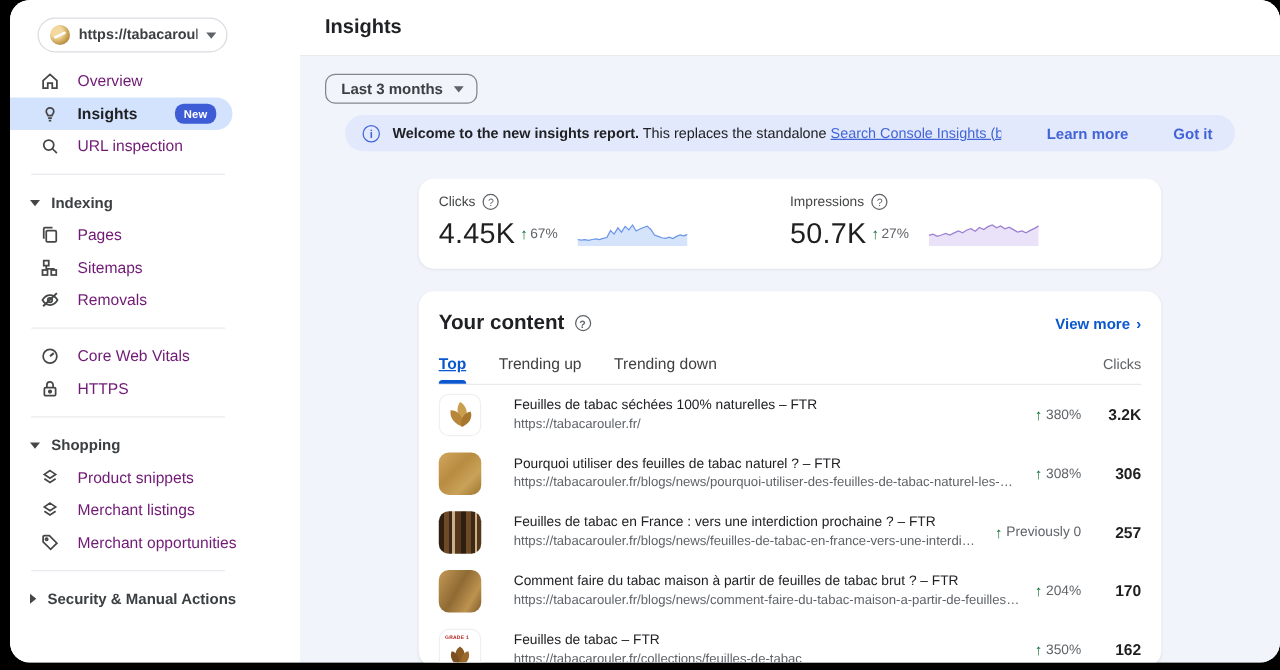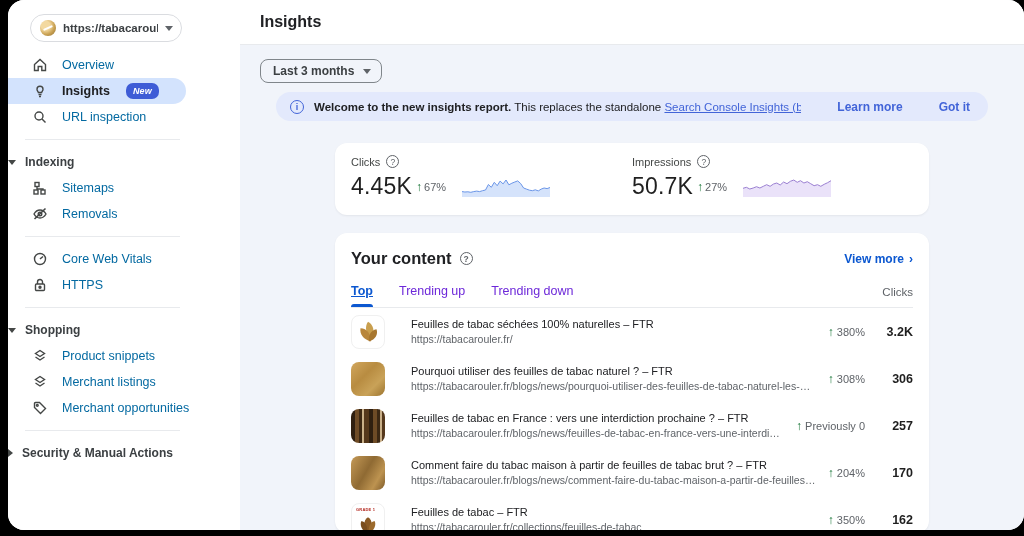--- a/index.html
+++ b/index.html
@@ -13,27 +13,27 @@
   .prop-pill { margin:14px 0 10px 22px; width:152px; height:28px; border:1px solid #dadce0;
     border-radius:14px; display:flex; align-items:center; gap:7px; padding:0 8px 0 9px; cursor:pointer; background:#fff; }
   .favicon { width:16px; height:16px; border-radius:50%; flex:0 0 16px;
     background:radial-gradient(circle at 35% 35%, #f3d9a0 0 30%, #caa253 60%, #8a6a2d 100%); position:relative; }
   .favicon:after { content:""; position:absolute; left:3px; top:7px; width:10px; height:2px;
     background:#fff; border-radius:2px; transform:rotate(-25deg); }
   .prop-url { font-size:11.5px; color:#3c4043; font-weight:bold; white-space:nowrap; overflow:hidden; flex:1; }
   .caret { width:0; height:0; border-left:4px solid transparent; border-right:4px solid transparent;
     border-top:5px solid #5f6368; flex:0 0 auto; }
   .nav-item { height:26px; display:flex; align-items:center; gap:14px; padding-left:24px;
-    font-size:12.5px; color:#0369a1; cursor:pointer; position:relative; }
+    font-size:12.5px; color:#701a75; cursor:pointer; position:relative; }
   .nav-item .ic { width:16px; height:16px; color:#444746; flex:0 0 16px; display:flex; align-items:center; justify-content:center; }
   .nav-item.selected { background:#d3e3fd; width:178px; border-radius:0 18px 18px 0; font-weight:bold; color:#202124; }
   .badge-new { background:#3e5cd6; color:#fff; font-size:9px; font-weight:bold; letter-spacing:.2px;
-    padding:3px 7px; border-radius:7px; margin-left:2px;font-style:italic; }
+    padding:3px 7px; border-radius:7px; margin-left:16px; }
   .divider { height:1px; background:#e8eaed; margin:9px 60px 9px 17px; }
-  .sec-head { height:26px; display:flex; align-items:center; gap:9px; 
+  .sec-head { height:26px; display:flex; align-items:center; gap:9px; padding-left:16px;
     font-size:12px; color:#3c4043; font-weight:bold; cursor:pointer; }
   .tri-down { width:0; height:0; border-left:4px solid transparent; border-right:4px solid transparent; border-top:5px solid #444746; }
   .tri-right { width:0; height:0; border-top:4px solid transparent; border-bottom:4px solid transparent; border-left:5px solid #444746; }
 
   
   .main { position:absolute; left:232px; top:0; right:0; bottom:0; background:#f1f4fa; overflow:hidden; }
   .topbar { height:45px; background:#fff; border-bottom:1px solid #e8eaed; display:flex; align-items:center; padding-left:20px; }
   .page-title { font-size:16px; color:#202124; }
   .filter-btn { margin:14px 0 0 20px; height:24px; display:inline-flex; align-items:center; gap:9px;
     border:1px solid #80868b; border-radius:8px; background:transparent; padding:0 10px 0 12px;
@@ -59,21 +59,21 @@
   .up-arrow { color:#137333; font-size:12px; font-weight:bold; line-height:1; }
   .delta-pct { font-size:11px; color:#5f6368; }
   .spark { width:88px; height:20px; margin-left:16px; }
 
   .content-card { margin-top:18px; height:300px; overflow:hidden; padding:0 16px; }
   .content-head { display:flex; align-items:center; padding-top:16px; }
   .content-title { font-size:16.5px; color:#202124; display:flex; align-items:center; gap:8px; }
   .view-more { margin-left:auto; font-size:12px; font-weight:bold; color:#0b57d0; cursor:pointer; display:flex; align-items:center; gap:5px; }
   .chev-right { font-size:12px; color:#0b57d0; }
   .tabs { display:flex; align-items:flex-end; gap:26px; margin-top:16px; border-bottom:1px solid #e8eaed; position:relative; }
-  .tab { font-size:12.5px; color:#6d28d9; padding-bottom:9px; cursor:pointer; position:relative; }
+  .tab { font-size:12.5px; color:#404040; padding-bottom:9px; cursor:pointer; position:relative; }
   .tab.active { color:#0b57d0; font-weight:bold;text-decoration:underline; }
   .tab.active:after { content:""; position:absolute; left:0; right:0; bottom:0; height:3px; background:#0b57d0; border-radius:3px 3px 0 0; }
   .col-clicks { margin-left:auto; font-size:11.5px; color:#5f6368; padding-bottom:9px; }
   .row { display:flex; align-items:center; height:47px; cursor:pointer; }
   .thumb { width:34px; height:34px; border-radius:8px; flex:0 0 34px; overflow:hidden; position:relative; }
   .thumb-1 { background:#fff; border:1px solid #f0f0f0; }
   .thumb-2 { background:linear-gradient(135deg,#d2a75e 0%,#b88c41 40%,#c9a258 70%,#9c742f 100%); }
   .thumb-3 { background:repeating-linear-gradient(90deg,#2f1f10 0 4px,#6e4b26 4px 8px,#3c2814 8px 11px,#c9b089 11px 13px,#55381c 13px 18px); }
   .thumb-4 { background:linear-gradient(120deg,#c59a57 0%,#8f6a33 45%,#bd9350 75%,#7d5a29 100%); }
   .thumb-5 { background:#fff; border:1px solid #f0f0f0; }
@@ -129,20 +129,29 @@
 
     <div class="divider"></div>
 
     <div class="sec-head">
       <span class="tri-down"></span>
       <span>Indexing</span>
     </div>
     <div class="nav-item">
       <span class="ic">
         <svg class="ic-svg" viewBox="0 0 16 16" fill="none" stroke="currentColor" stroke-width="1.4">
+            <rect x="5" y="4.5" width="8" height="9" rx="1"></rect>
+            <path d="M3 11V3a1 1 0 0 1 1-1h6"></path>
+          </svg>
+      </span>
+      <span>Pages</span>
+    </div>
+    <div class="nav-item">
+      <span class="ic">
+        <svg class="ic-svg" viewBox="0 0 16 16" fill="none" stroke="currentColor" stroke-width="1.4">
             <rect x="3" y="2.5" width="4" height="4"></rect>
             <rect x="2" y="10" width="4" height="4"></rect>
             <rect x="9" y="10" width="4" height="4"></rect>
             <path d="M5 6.5v2.5h6v1M5 9v1"></path>
           </svg>
       </span>
       <span>Sitemaps</span>
     </div>
     <div class="nav-item">
       <span class="ic">

